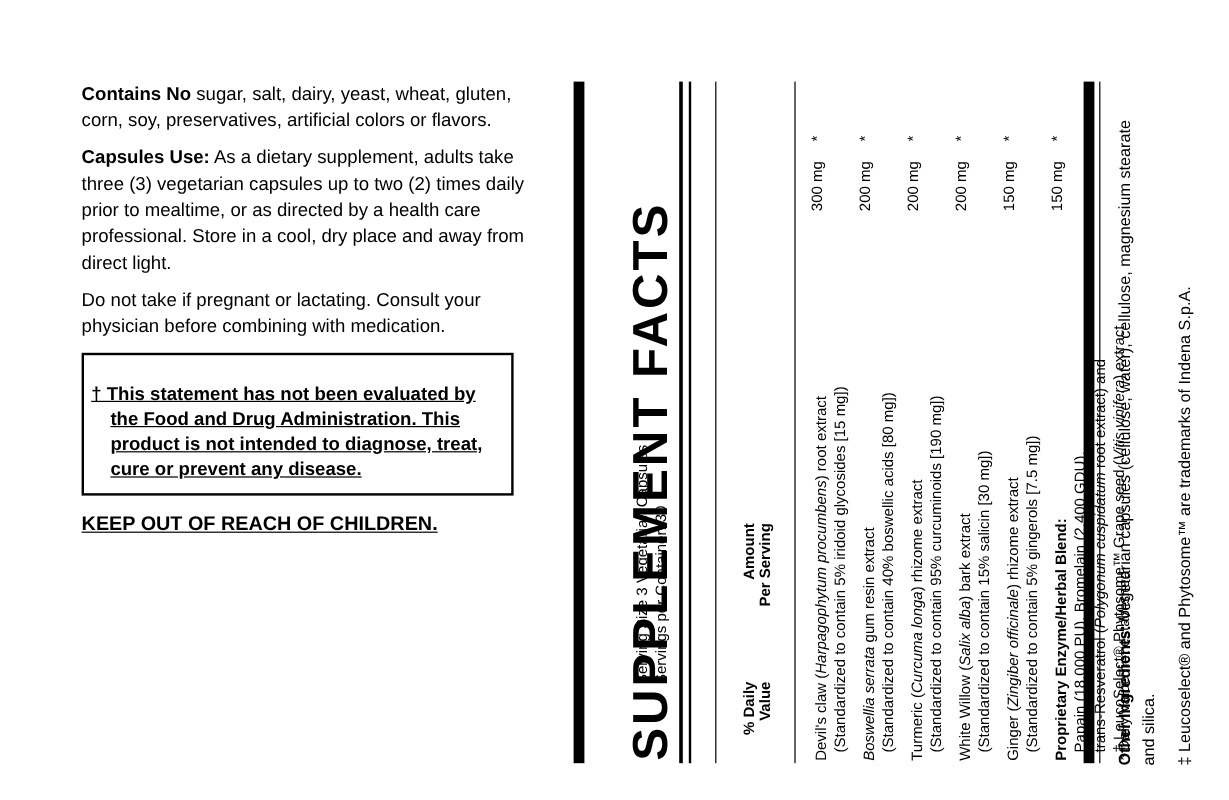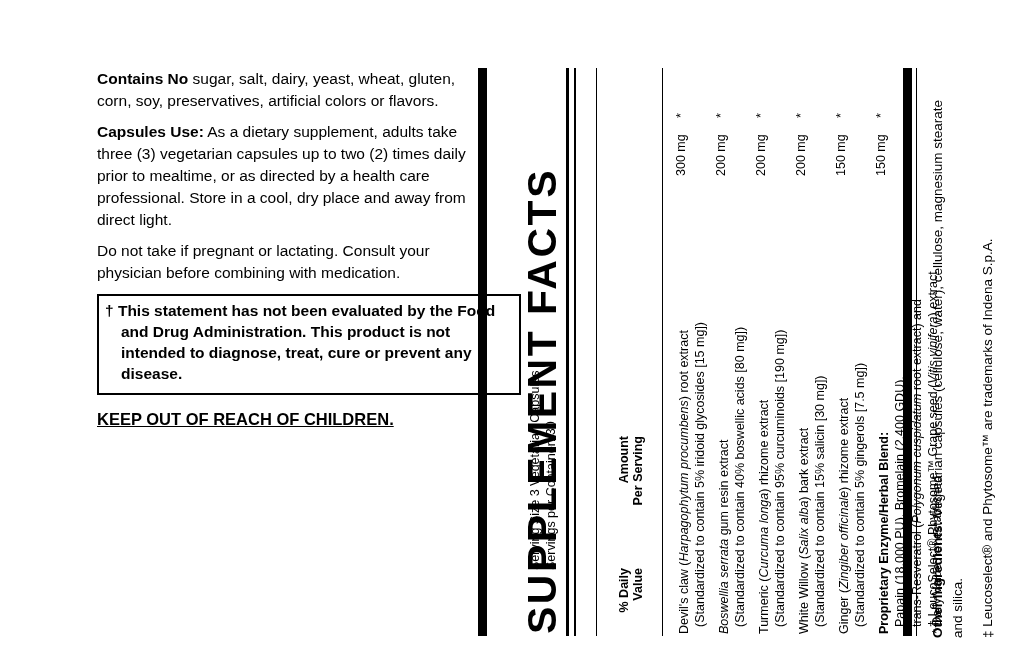--- a/index.html
+++ b/index.html
@@ -15,36 +15,36 @@
     color: #000000;
     overflow: hidden;
   }
 
   
   .left-col {
     position: absolute;
     left: 68px;
     top: 68px;
     width: 392px;
-    margin-left: 29px;
   }
   .para {
     font-size: 15.5px;
     line-height: 1.42;
     margin-bottom: 9px;
     text-align: left;
   }
   .para b { font-weight: bold; }
 
   .warn-box {
     border: 2px solid #000;
     margin-top: 10px;
-    padding: 5px 9px 8px 6px;
-    width: 424px;
+    padding: 23px 9px 8px 6px;
+    width: 360px;
     box-sizing: border-box;
+    text-decoration: underline;
   }
   .warn-text {
     font-size: 15.5px;
     font-weight: bold;
     line-height: 1.35;
     padding-left: 16px;
     text-indent: -16px;
   }
   .caps-block {
     margin-top: 13px;

